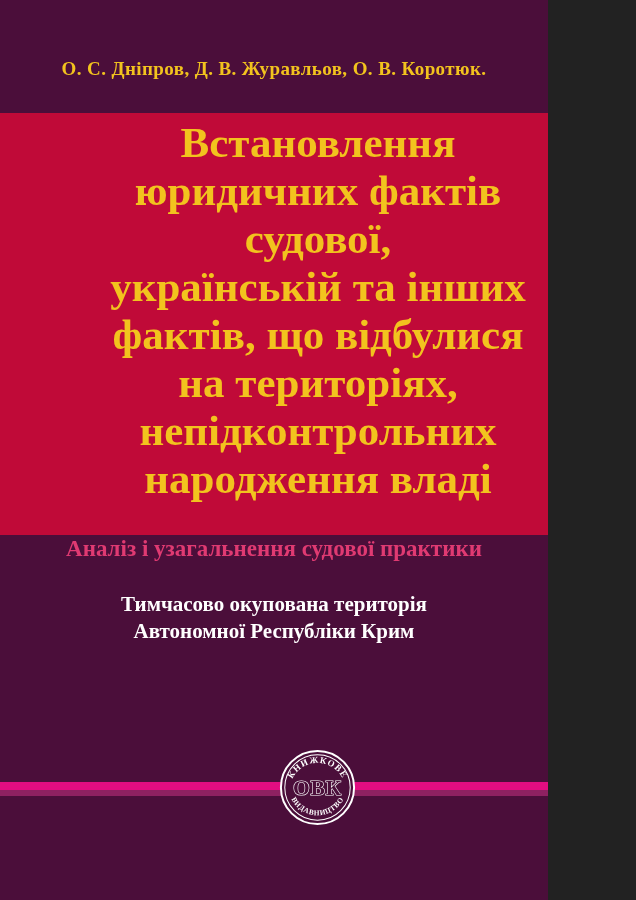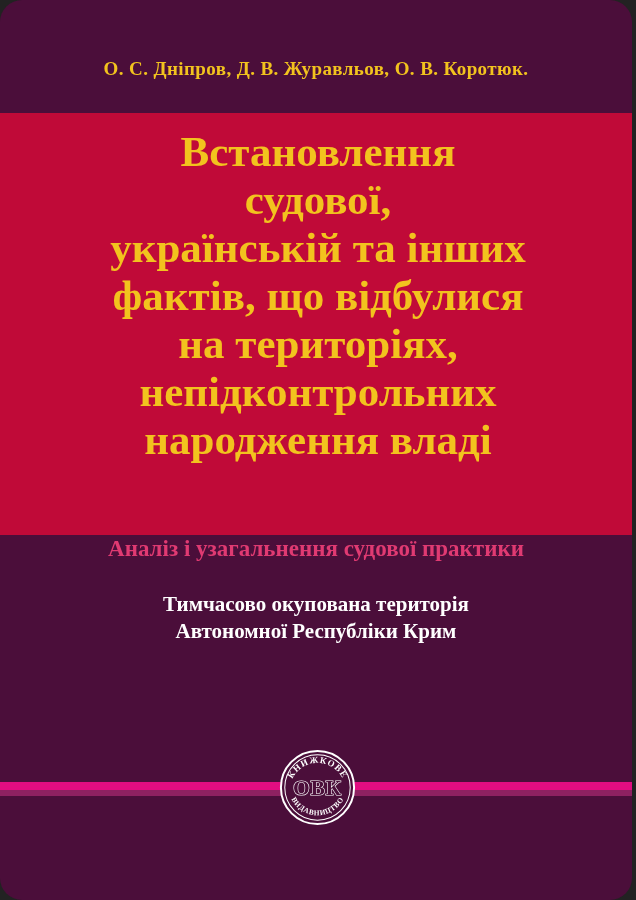--- a/index.html
+++ b/index.html
@@ -12,25 +12,24 @@
     --stripe_dark: #8e2161;
   }
   * { margin: 0; padding: 0; box-sizing: border-box; }
   html, body { width: 636px; }
   body {
     font-family: "Liberation Serif", "DejaVu Serif", serif;
     background: #222;
   }
   .cover {
     position: relative;
-    width: 632px;
+    width: 548px;
     height: 900px;
     background: var(--bg_purple);
     overflow: hidden;
-    border-radius: 22px;
   }
   .authors-line {
     position: absolute;
     top: 58px;
     left: 0;
     width: 100%;
     text-align: center;
     color: var(--title_yellow);
     font-size: 19px;
     font-weight: bold;
@@ -38,21 +37,21 @@
   }
   .red-panel {
     position: absolute;
     top: 113px;
     left: 0;
     width: 636px;
     height: 422px;
     background: var(--panel_red);
   }
   .book-title {
-    padding-top: 15px;
+    padding-top: 6px;
     width: 100%;
     text-align: center;
     color: var(--title_yellow);
     font-size: 43px;
     line-height: 48px;
     font-weight: bold;
   }
   .title-line { display: block; }
   .subtitle {
     position: absolute;
@@ -107,20 +106,21 @@
 </head>
 <body>
 
 <div class="cover">
 
   <div class="authors-line">О. С. Дніпров, Д. В. Журавльов, О. В. Коротюк.</div>
 
   <div class="red-panel">
     <h1 class="book-title">
       <span class="title-line">Встановлення</span>
+      <span class="title-line">юридичних фактів</span>
       <span class="title-line">судової,</span>
       <span class="title-line">українській та інших</span>
       <span class="title-line">фактів, що відбулися</span>
       <span class="title-line">на територіях,</span>
       <span class="title-line">непідконтрольних</span>
       <span class="title-line">народження владі</span>
     </h1>
   </div>
 
   <div class="subtitle">Аналіз і узагальнення судової практики</div>

